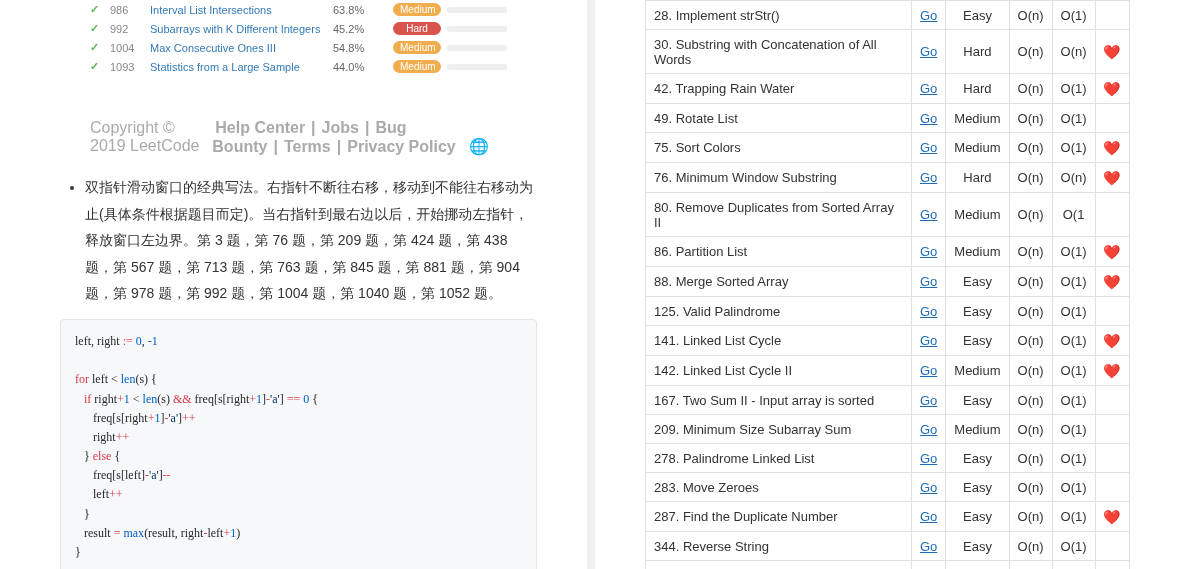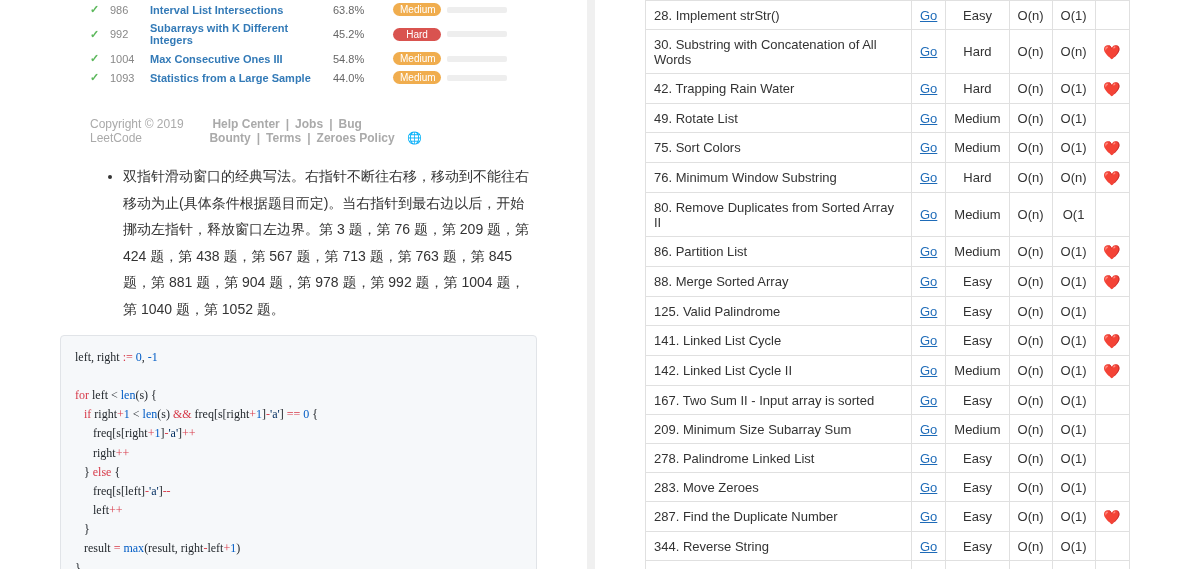--- a/index.html
+++ b/index.html
@@ -25,42 +25,41 @@
       margin-bottom: 8px;
     }
     .prob-row {
       display: flex;
       align-items: center;
       padding: 3px 0;
       font-size: 11px;
     }
     .check { color: #5cb85c; font-weight: bold; width: 20px; }
     .pid { color: #888; width: 40px; }
-    .ptitle { color: #337ab7; flex: 1; font-weight: bold; }
+    .ptitle { color: #337ab7; flex: 1; }
     .pct { color: #666; width: 60px; }
     .badge { color:#fff; font-size:10px; padding:1px 7px; border-radius:9px; width:48px; text-align:center; display:inline-block;}
     .badge.Medium { background:#f0ad4e;}
     .badge.Hard { background:#d9534f;}
     .bar-wrap { width:60px; margin-left:6px;}
     .bar { height:6px; background:#eee; border-radius:2px; }
     .footer {
       display: flex;
       justify-content: flex-start;
-      font-size: 12px;
+      font-size: 16px;
       color: #aaa;
-      margin-top: 16px;
+      margin-top: 29px;
       padding: 0 30px;
     }
     .footer .links span { margin: 0 3px; font-weight: bold;}
     ul.bullets { list-style: disc; padding-left: 25px; margin: 18px 0 8px;}
     ul.bullets li {
       line-height: 1.9;
       font-size: 14px;
       color: #333;
-      margin-left: 38px;
     }
     pre.code {
       background: #f6f8fa;
       border: 1px solid #e1e4e8;
       border-radius: 4px;
       padding: 12px 14px;
       font-family: Liberation Serif, serif;
       font-size: 12px;
       line-height: 1.6;
       margin: 12px 0 14px;
@@ -130,21 +129,21 @@
   <span class="ptitle">Statistics from a Large Sample</span>
   <span class="pct">44.0%</span>
   <span class="badge Medium">Medium</span>
   <span class="bar-wrap">
           <div class="bar"></div>
         </span>
       </div>
     </div>
   <div class="footer">
     <span>Copyright © 2019 LeetCode</span>
-    <span class="links" id="footer-links"><span>Help Center</span><span>|</span><span>Jobs</span><span>|</span><span>Bug Bounty</span><span>|</span><span>Terms</span><span>|</span><span>Zeroes Policy</span><span style="margin-left: 6px;"> 🌐</span></span>
+    <span class="links" id="footer-links"><span>Help Center</span><span>|</span><span>Jobs</span><span>|</span><span>Bug Bounty</span><span>|</span><span>Terms</span><span>|</span><span>Privacy Policy</span><span style="margin-left: 6px;"> 🌐</span></span>
   </div>
 
   <ul class="bullets" id="bl1">
       <li>双指针滑动窗口的经典写法。右指针不断往右移，移动到不能往右移动为止(具体条件根据题目而定)。当右指针到最右边以后，开始挪动左指针，释放窗口左边界。第 3 题，第 76 题，第 209 题，第 424 题，第 438 题，第 567 题，第 713 题，第 763 题，第 845 题，第 881 题，第 904 题，第 978 题，第 992 题，第 1004 题，第 1040 题，第 1052 题。</li>
     </ul>
 
   <pre class="code" id="codeblk">left, right <span class="kw">:=</span> <span class="num">0</span>, <span class="num">-1</span>
 
 <span class="kw">for</span> left &lt; <span class="fn">len</span>(s) {
    <span class="kw">if</span> right<span class="kw">+</span><span class="num">1</span> &lt; <span class="fn">len</span>(s) <span class="kw">&amp;&amp;</span> freq[s[right<span class="kw">+</span><span class="num">1</span>]<span class="kw">-</span><span class="str">'a'</span>] <span class="kw">==</span> <span class="num">0</span> {

